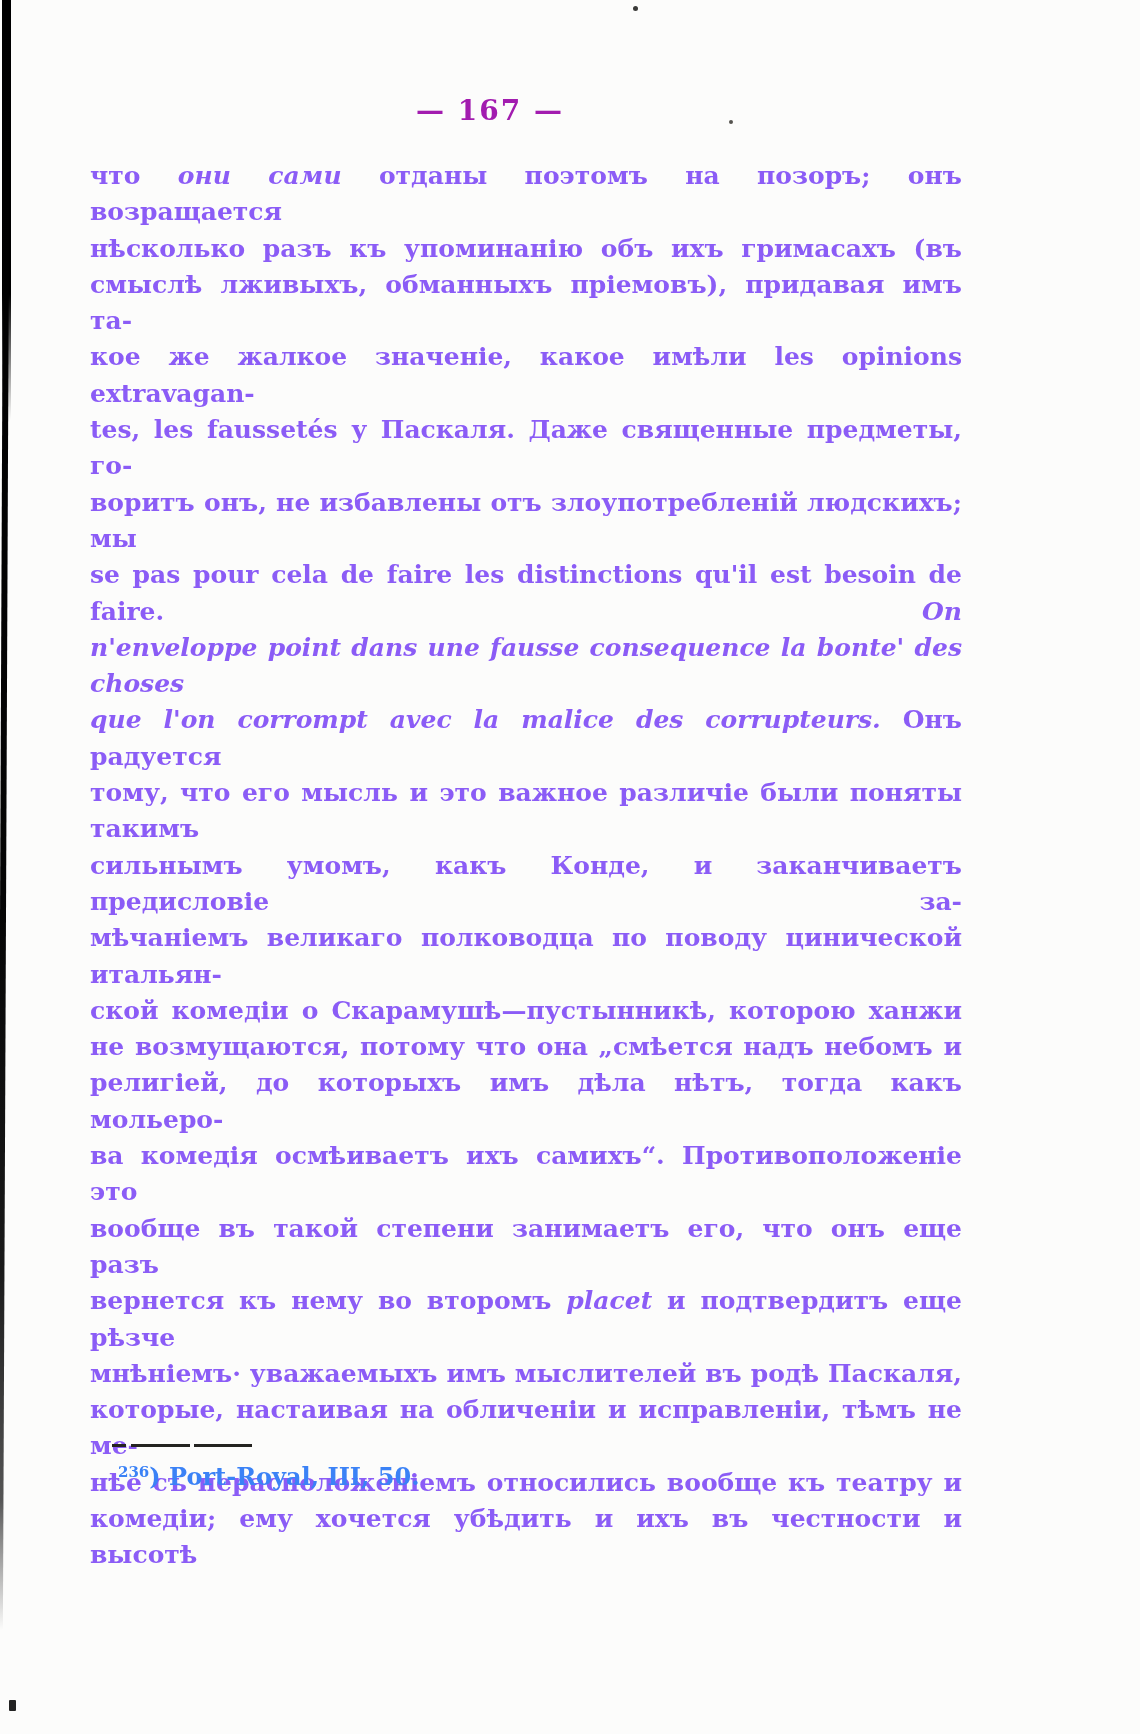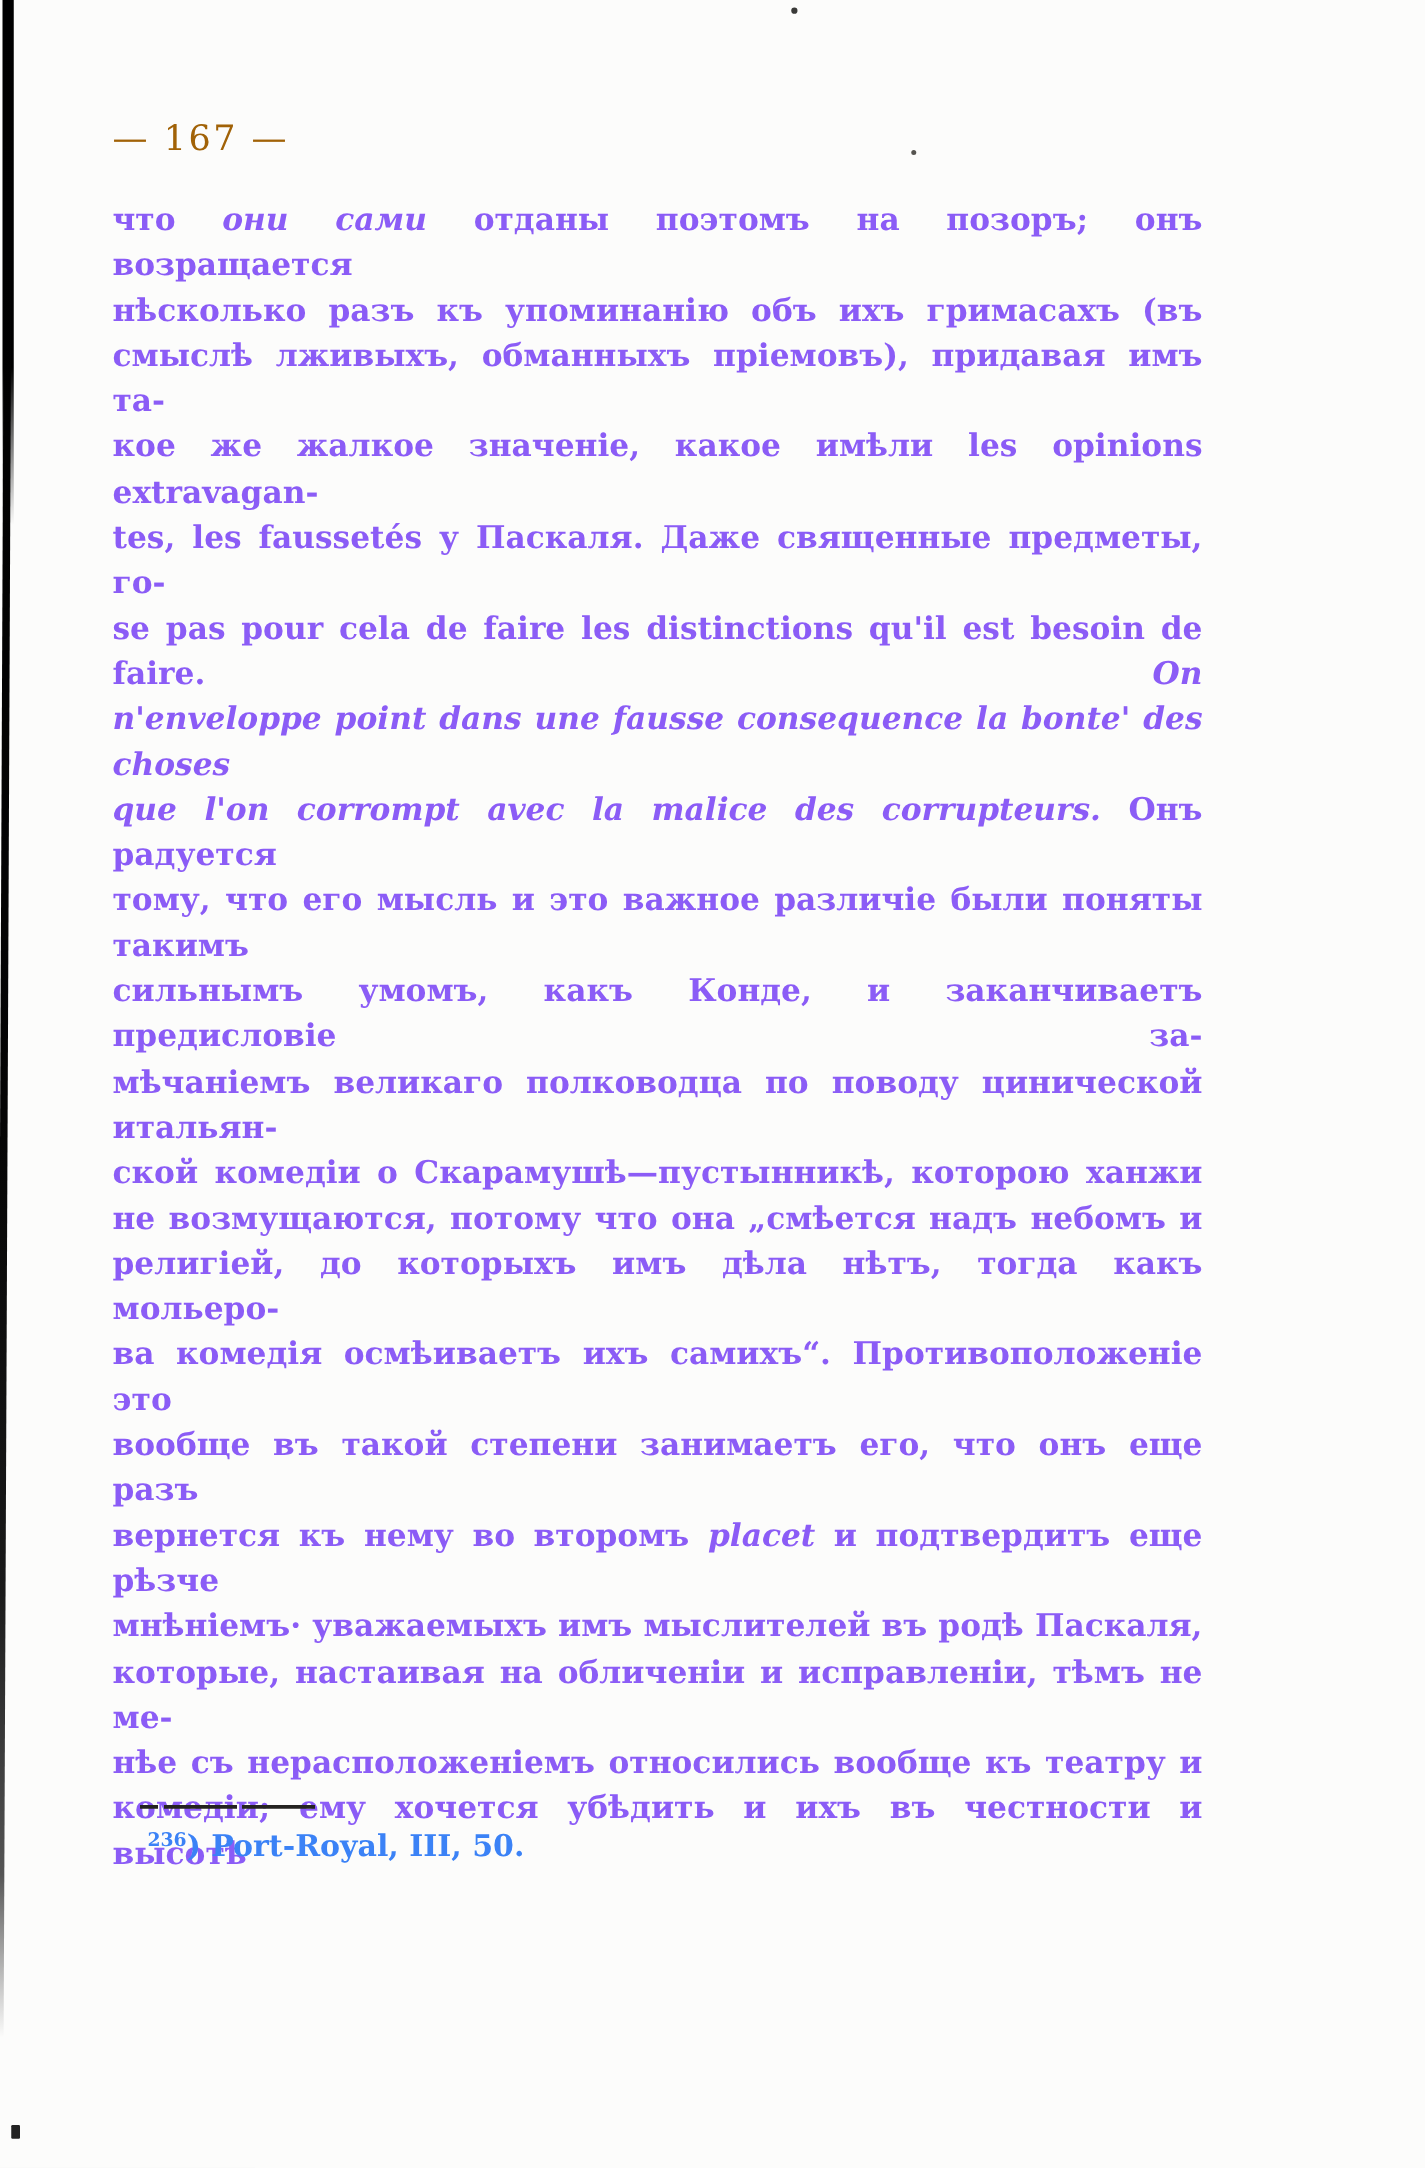--- a/index.html
+++ b/index.html
@@ -22,22 +22,22 @@
   .edge-thick{
     position:absolute;left:2px;top:0;width:9px;height:420px;
     background:linear-gradient(180deg,#000 0%,#000 70%,rgba(0,0,0,0) 100%);
   }
   .dot{position:absolute;border-radius:50%;background:#3a3a38;}
   .d1{left:633px;top:6px;width:5px;height:5px;}
   .d2{left:729px;top:120px;width:4px;height:4px;background:#55534f;}
   .d3{left:9px;top:1700px;width:7px;height:11px;border-radius:1px;background:#222;}
   .header{
     position:absolute;top:94px;left:90px;width:800px;
-    text-align:left;font-size:28px;font-weight:400;
-    letter-spacing:2px;color:#a16207;
+    text-align:center;font-size:28px;font-weight:700;
+    letter-spacing:2px;color:#a21caf;
   }
   .textblock{
     position:absolute;top:158px;left:90px;width:872px;
   }
   .line{
     font-size:25px;font-weight:700;line-height:36.3px;
     text-align:justify;text-align-last:justify;
     white-space:normal;color:#8b5cf6;
   }
   .line .it{font-style:italic;}
@@ -66,20 +66,21 @@
   <div class="dot d3"></div>
 
   <div class="header">— 167 —</div>
 
   <div class="textblock">
       <div class="line"><span>что </span><span class="it">они сами</span><span> отданы поэтомъ на позоръ; онъ возращается</span></div>
       <div class="line"><span>нѣсколько разъ къ упоминанію объ ихъ гримасахъ (въ</span></div>
       <div class="line"><span>смыслѣ лживыхъ, обманныхъ пріемовъ), придавая имъ та-</span></div>
       <div class="line"><span>кое же жалкое значеніе, какое имѣли les opinions extravagan-</span></div>
       <div class="line"><span>tes, les faussetés у Паскаля. Даже священные предметы, го-</span></div>
+      <div class="line"><span>воритъ онъ, не избавлены отъ злоупотребленій людскихъ; мы</span></div>
       <div class="line"><span>se pas pour cela de faire les distinctions qu'il est besoin de faire. </span><span class="it">On</span></div>
       <div class="line"><span class="it">n'enveloppe point dans une fausse consequence la bonte' des choses</span></div>
       <div class="line"><span class="it">que l'on corrompt avec la malice des corrupteurs.</span><span> Онъ радуется</span></div>
       <div class="line"><span>тому, что его мысль и это важное различіе были поняты такимъ</span></div>
       <div class="line"><span>сильнымъ умомъ, какъ Конде, и заканчиваетъ предисловіе за-</span></div>
       <div class="line"><span>мѣчаніемъ великаго полководца по поводу цинической итальян-</span></div>
       <div class="line"><span>ской комедіи о Скарамушѣ—пустынникѣ, которою ханжи</span></div>
       <div class="line"><span>не возмущаются, потому что она „смѣется надъ небомъ и</span></div>
       <div class="line"><span>религіей, до которыхъ имъ дѣла нѣтъ, тогда какъ мольеро-</span></div>
       <div class="line"><span>ва комедія осмѣиваетъ ихъ самихъ“. Противоположеніе это</span></div>

